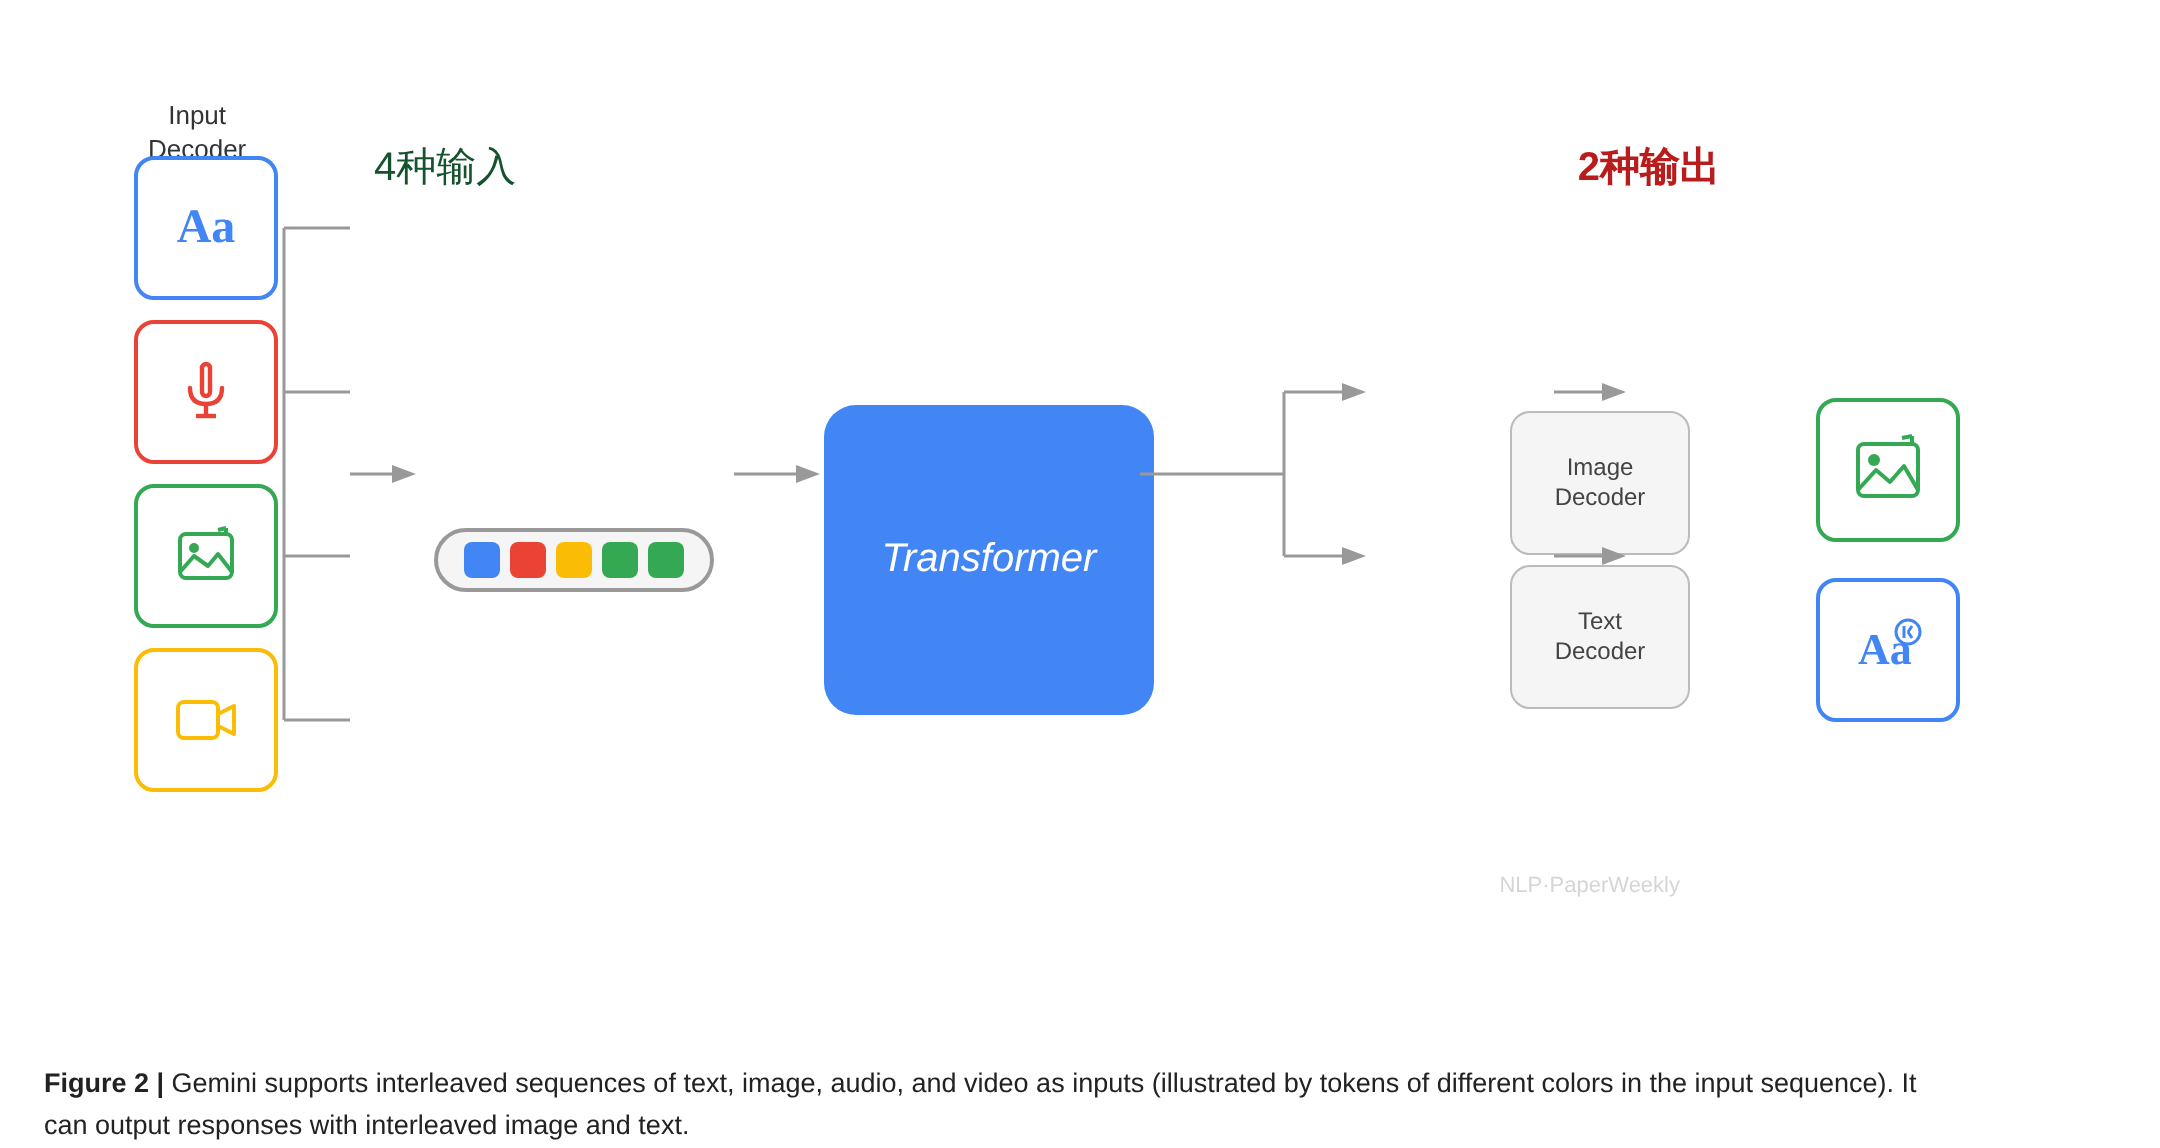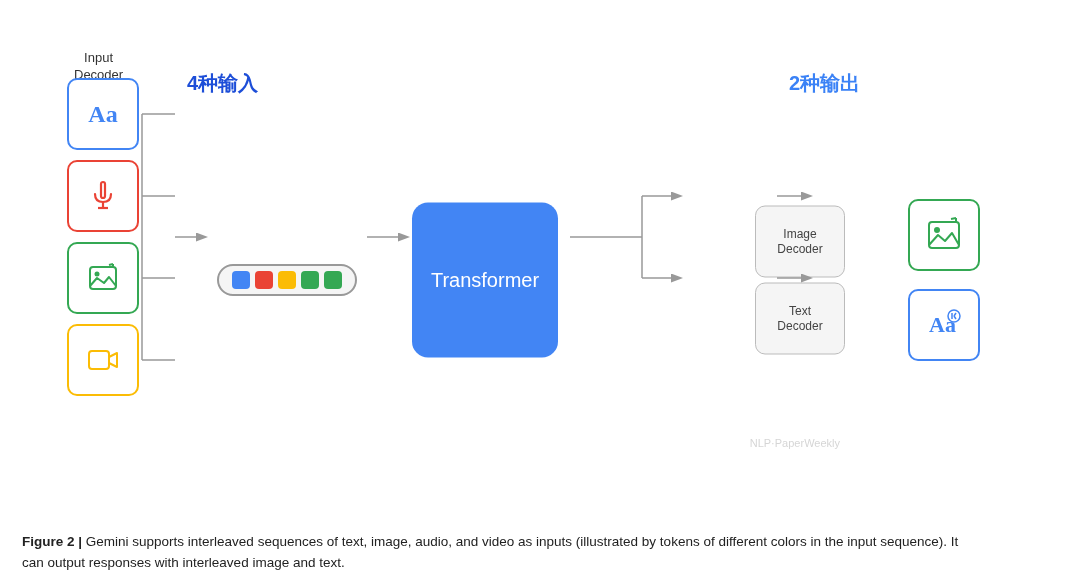--- a/index.html
+++ b/index.html
@@ -90,30 +90,31 @@
       height: 18px;
       border-radius: 4px;
     }
 
     
     .transformer-box {
       position: absolute;
       left: 390px;
       top: 50%;
       transform: translateY(-50%);
-      width: 146px;
+      width: 165px;
       height: 155px;
       border-radius: 16px;
       background: #4285F4;
       display: flex;
       align-items: center;
       justify-content: center;
       color: #fff;
       font-size: 20px;
       font-weight: 500;
+      font-style: italic;
     }
 
     
     .decoder-column {
       position: absolute;
       right: 195px;
       top: 50%;
       transform: translateY(-50%);
       display: flex;
       flex-direction: column;
@@ -158,30 +159,30 @@
     }
 
     .output-box.green { border-color: #34A853; }
     .output-box.blue { border-color: #4285F4; }
 
     
     .label-4inputs {
       position: absolute;
       left: 165px;
       top: 30px;
-      color: #1d4ed8;
+      color: #14532d;
       font-size: 20px;
-      font-weight: bold;
+      font-weight: normal;
     }
 
     .label-2outputs {
       position: absolute;
       right: 180px;
       top: 30px;
-      color: #3b82f6;
+      color: #b91c1c;
       font-size: 20px;
       font-weight: bold;
     }
 
     
     .caption {
       margin-top: 10px;
       font-size: 13.5px;
       color: #222;
       line-height: 1.6;

